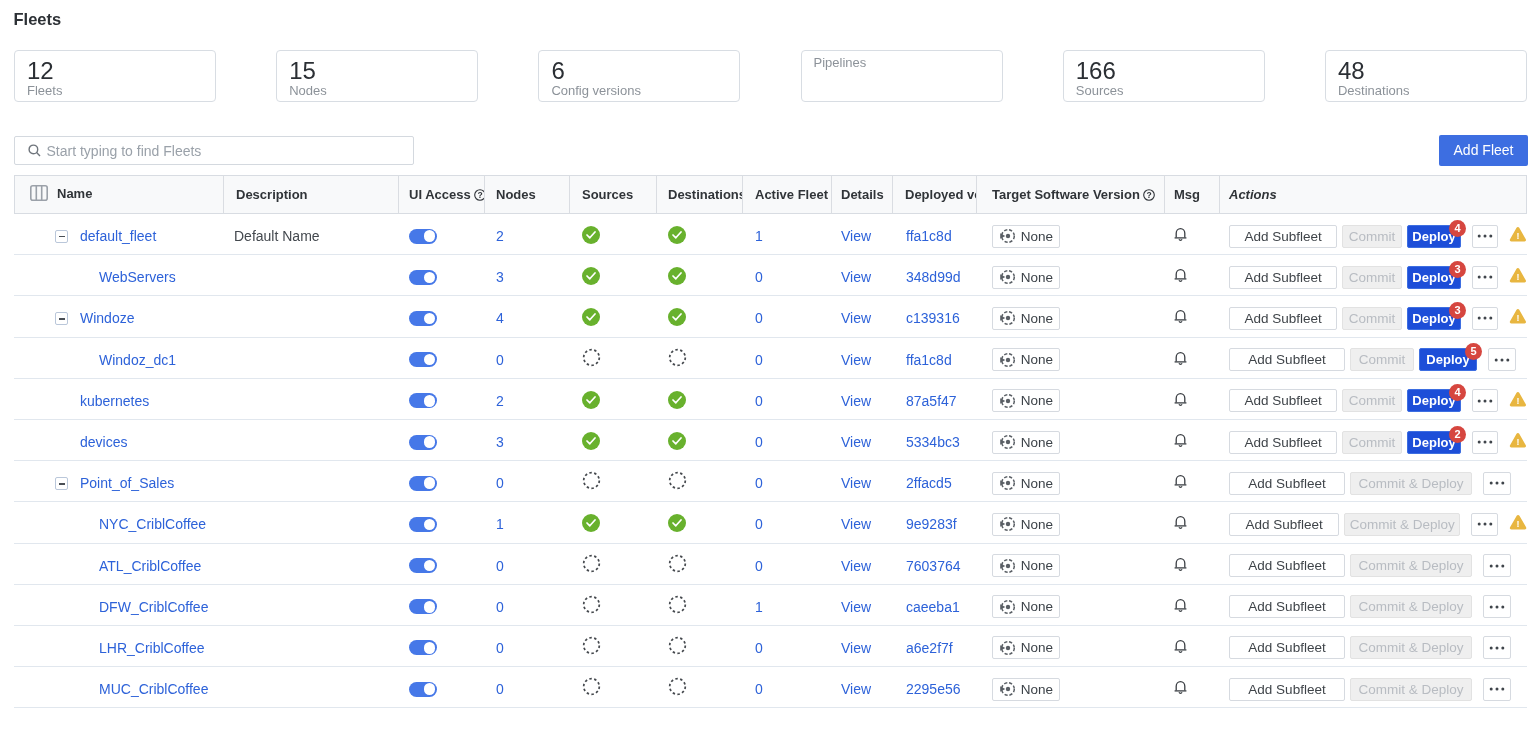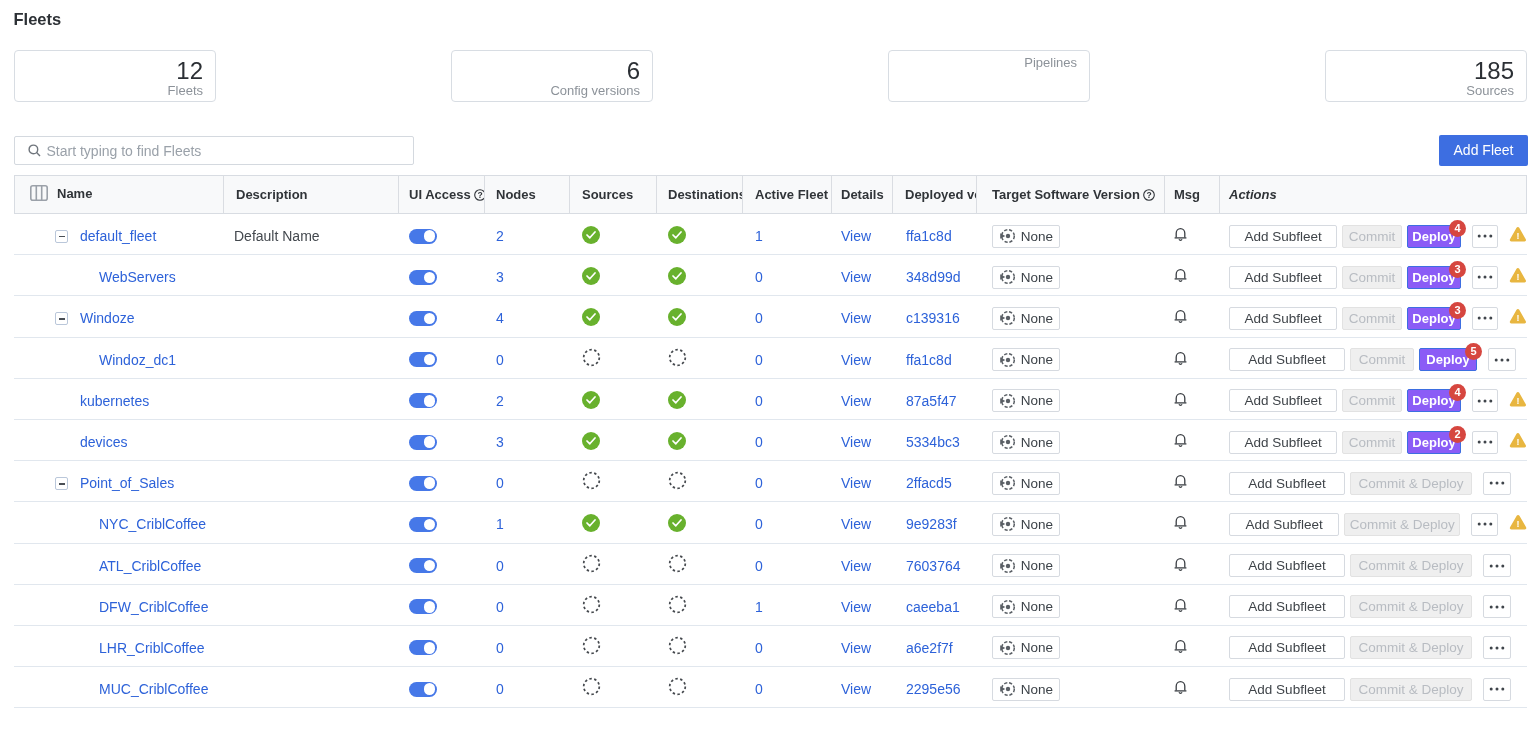--- a/index.html
+++ b/index.html
@@ -1,19 +1,19 @@
 <!DOCTYPE html>
 <html><head>
 <meta charset="utf-8">
 <style>
 * { margin:0; padding:0; box-sizing:border-box; }
 html,body { width:1540px; height:732px; background:#fff; font-family:"Liberation Sans", sans-serif; position:relative; overflow:hidden; }
 .title { position:absolute; left:13.5px; top:10px; font-size:16.5px; font-weight:bold; color:#2d3136; }
 .cards { position:absolute; left:14px; top:50px; width:1513px; height:52px; display:flex; justify-content:space-between; }
-.card { width:202px; height:52px; border:1px solid #d8dde3; border-radius:4px; padding:6px 12px 12px 12px;text-align:right; }
+.card { width:202px; height:52px; border:1px solid #d8dde3; border-radius:4px; padding:6px 12px 12px 12px; }
 .card .num { font-size:24px; color:#2b2f34; line-height:28px; }
 .card .lbl { font-size:13px; color:#8c9299; line-height:12px; }
 .search { position:absolute; left:14px; top:136px; width:400px; height:29px; border:1px solid #d4d9df; border-radius:2px; display:flex; align-items:center; padding-left:12.5px; }
 .search span { color:#9aa1a9; font-size:14px; margin-left:6px; }
 .btn-addfleet { position:absolute; left:1439px; top:135px; width:89px; height:31px; background:#3d6ee1; color:#fff; font-size:14px; border:none; border-radius:2px; font-family:inherit; text-align:center; line-height:31px; }
 table { position:absolute; left:14px; top:175px; width:1513px; border-collapse:separate; border-spacing:0; table-layout:fixed; }
 th { background:#f8f9fa; border-top:1px solid #d8dce2; border-bottom:1px solid #d8dce2; border-right:1px solid #dadde2; height:39px; font-size:13px; font-weight:bold; color:#303438; text-align:left; padding:0 0 0 12px; white-space:nowrap; overflow:hidden; letter-spacing:0; }
 th:first-child { border-left:1px solid #d8dce2;margin-top:36px; }
 th:last-child { border-right:1px solid #d8dce2;font-style:italic; }
 td { height:41.2px; border-bottom:1px solid #e1e7ee; font-size:14px; color:#43484e; padding:4px 0 0 12px; white-space:nowrap; overflow:hidden; vertical-align:middle; }
@@ -23,46 +23,54 @@
 .minusbox::after { content:""; position:absolute; left:2.5px; right:2.5px; top:5.5px; height:1.4px; background:#4a4f55; }
 .toggle { width:28px; height:15px; border-radius:7.5px; background:#4678e8; position:relative; }
 .toggle::after { content:""; position:absolute; width:11.5px; height:11.5px; border-radius:50%; background:#fff; top:1.75px; right:2px; }
 .chk { width:18px; height:18px; border-radius:50%; background:#68b12d; display:flex; align-items:center; justify-content:center; }
 .btn { display:inline-block; height:23px; border:1px solid #d6dae0; border-radius:2px; background:#fff; font-size:13.5px;  color:#3f4449; line-height:21px; text-align:center; vertical-align:middle; font-family:inherit; }
 .btn-none { width:68px; padding:0; color:#3c4248; }
 .btn-sub { width:116px; }
 .btn-dis { background:#efefef; border-color:#e2e2e2; color:#b8bcc2; }
 .btn-commit { width:64px; }
 .btn-cd { width:122px; }
-.btn-deploy { width:58px; background:#8b5cf6; border-color:#3d6ee1; color:#fff; font-weight:bold; font-size:13px; position:relative; }
+.btn-deploy { width:58px; background:#1d4ed8; border-color:#3d6ee1; color:#fff; font-weight:bold; font-size:13px; position:relative; }
 .badge { position:absolute; top:-6px; right:-6px; width:17px; height:17px; border-radius:50%; background:#d6463f; color:#fff; font-size:11px; font-weight:bold; line-height:17px; text-align:center; }
 .btn-dots { width:28px; } .btn-dots svg { vertical-align:middle; margin-top:-2px; }
 .acts { display:flex; align-items:center; }
 .g1 { margin-left:5px; }
 .g2 { margin-left:11px; }
 .warn { margin-left:11px; margin-top:-3px; }
 </style>
 </head>
 <body>
 <div class="title">Fleets</div>
 <div class="cards">
 <div class="card">
       <div class="num">12</div>
       <div class="lbl">Fleets</div>
     </div>
 <div class="card">
+      <div class="num">15</div>
+      <div class="lbl">Nodes</div>
+    </div>
+<div class="card">
       <div class="num">6</div>
       <div class="lbl">Config versions</div>
     </div>
 <div class="card">
       <div class="lbl">Pipelines</div>
     </div>
 <div class="card">
-      <div class="num">185</div>
+      <div class="num">166</div>
       <div class="lbl">Sources</div>
+    </div>
+<div class="card">
+      <div class="num">48</div>
+      <div class="lbl">Destinations</div>
     </div>
 </div>
 <div class="search">
 <svg width="13" height="13" viewBox="0 0 13 13">
       <circle cx="5.4" cy="5.4" r="4.3" fill="none" stroke="#6f757c" stroke-width="1.4"></circle>
       <line x1="8.6" y1="8.6" x2="12" y2="12" stroke="#6f757c" stroke-width="1.4"></line>
     </svg>
 <span>Start typing to find Fleets</span>
 </div>
 <button class="btn-addfleet">Add Fleet</button>

